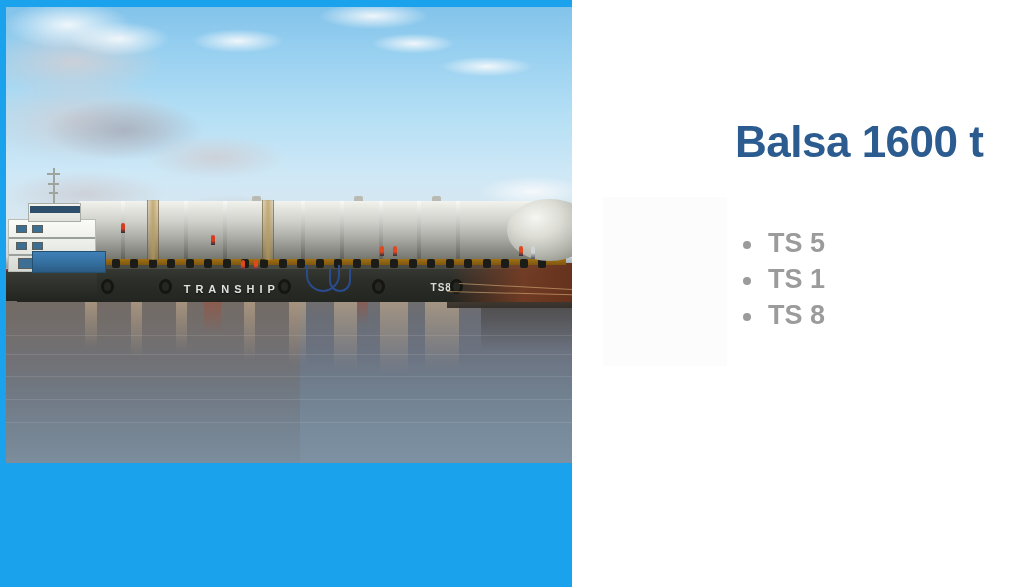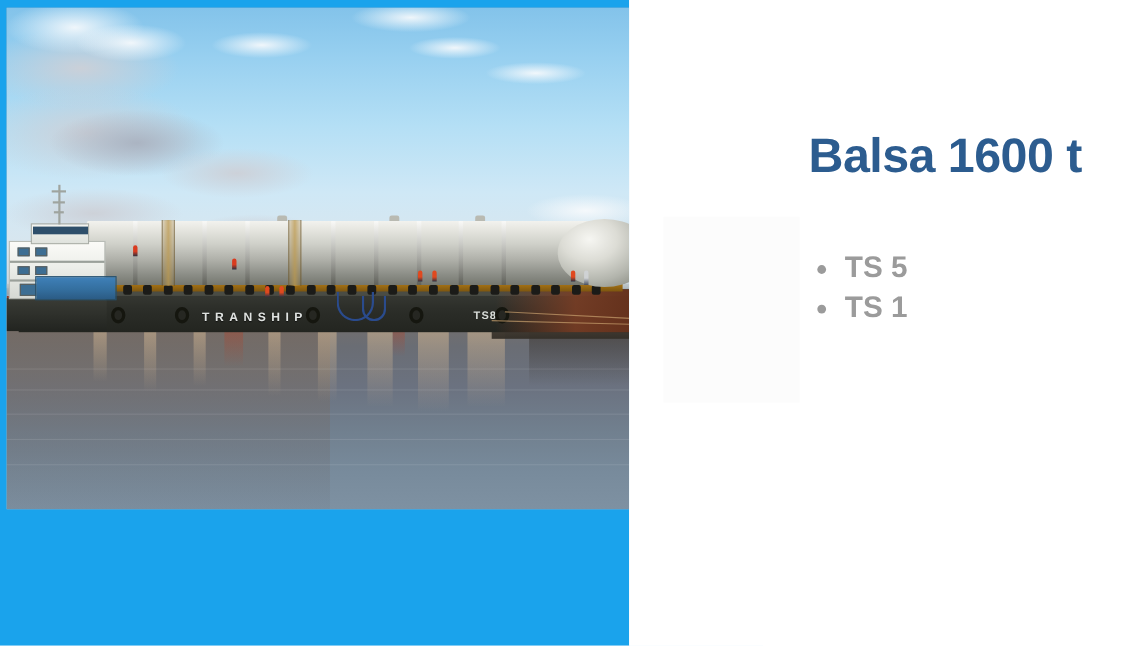--- a/index.html
+++ b/index.html
@@ -453,16 +453,17 @@
 
   <div id="content">
 
     <div id="placeholder-box"></div>
 
     <div id="title">Balsa 1600 t</div>
 
     <ul id="bullets">
       <li>TS 5</li>
       <li>TS 1</li>
+      <li>TS 8</li>
     </ul>
 
   </div>
 </div>
 
 </body></html>

